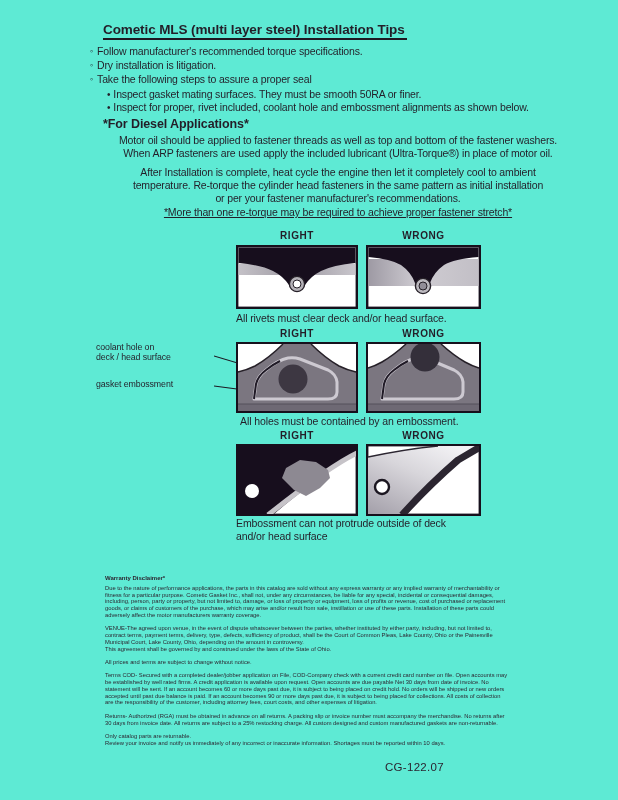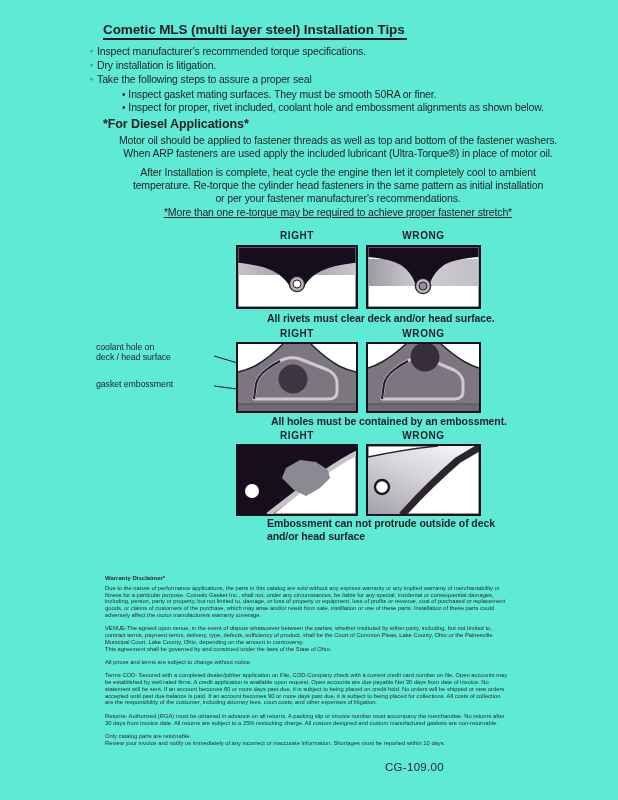--- a/index.html
+++ b/index.html
@@ -15,49 +15,49 @@
 
   .title{
     left:103px;top:22px;
     font-size:13.5px;font-weight:bold;letter-spacing:-0.1px;
     border-bottom:2px solid #1d1822;padding-bottom:1px;padding-right:2px;
   }
   .bullets{left:90px;top:45px;font-size:10.5px;letter-spacing:-0.15px;}
   .bullet-row{line-height:13.2px;white-space:nowrap;}
   .marker-open{font-size:9px;margin-right:4px;position:relative;top:-1px;}
   .marker-fill{font-size:10px;margin-right:3px;}
-  .sub{margin-left:32px;}
+  .sub{margin-left:17px;}
 
   .diesel-heading{left:103px;top:117px;font-size:12.5px;font-weight:bold;letter-spacing:-0.1px;text-align:center;}
   .bodytext{font-size:10.5px;line-height:13px;letter-spacing:-0.15px;width:470px;text-align:center;}
   .p1{left:103px;top:134px;}
   .p2{left:103px;top:166px;}
   .note{left:103px;top:206px;text-decoration:underline;}
 
   .fig-header{font-size:10px;font-weight:600;letter-spacing:0.6px;text-align:center;line-height:14px;}
-  .fig-caption{font-size:10.5px;font-weight:700;letter-spacing:-0.1px;line-height:13px;margin-left:31px;}
+  .fig-caption{font-size:10.5px;font-weight:400;letter-spacing:-0.1px;line-height:13px;}
   .fig-label{font-size:8.8px;line-height:9.8px;text-align:left;letter-spacing:-0.1px;}
 
   .warranty{left:105px;top:575px;width:420px;font-size:5.8px;line-height:6.8px;color:#2c2731;letter-spacing:0;}
   .warranty .w-head{font-weight:bold;font-size:6px;margin:0 0 3px 0;}
   .warranty p{margin:0 0 6.5px 0;}
 
   .footer-code{left:385px;top:761px;font-size:11.5px;letter-spacing:0.3px;color:#2a2530;}
 
   svg{display:block;}
 </style>
 </head>
 <body>
 
 <div class="page">
 
   <div class="abs title">Cometic MLS (multi layer steel) Installation Tips</div>
 
   <div class="abs bullets">
-    <div class="bullet-row"><span class="marker-open">◦</span><span>Inspect manufacturer's recommended torque specifications.</span></div>
+    <div class="bullet-row"><span class="marker-open">◦</span><span>Follow manufacturer's recommended torque specifications.</span></div>
     <div class="bullet-row"><span class="marker-open">◦</span><span>Dry installation is litigation.</span></div>
     <div class="bullet-row"><span class="marker-open">◦</span><span>Take the following steps to assure a proper seal</span></div>
     <div class="bullet-row sub"><span class="marker-fill">•</span><span>Inspect gasket mating surfaces.  They must be smooth 50RA or finer.</span></div>
     <div class="bullet-row sub"><span class="marker-fill">•</span><span>Inspect for proper, rivet included, coolant hole and embossment alignments as shown below.</span></div>
   </div>
 
   <div class="abs diesel-heading">*For Diesel Applications*</div>
   <div class="abs bodytext pre p1">Motor oil should be applied to fastener threads as well as top and bottom of the fastener washers.
 When ARP fasteners are used apply the included lubricant (Ultra-Torque®) in place of motor oil.</div>
   <div class="abs bodytext pre p2">After Installation is complete, heat cycle the engine then let it completely cool to ambient
@@ -204,15 +204,15 @@
 be established by well rated firms.  A credit application is available upon request.  Open accounts are due payable Net 30 days from date of invoice.  No
 statement will be sent.  If an account becomes 60 or more days past due, it is subject to being placed on credit hold.  No orders will be shipped or new orders
 accepted until past due balance is paid.  If an account becomes 90 or more days past due, it is subject to being placed for collections.  All costs of collection
 are the responsibility of the customer, including attorney fees, court costs, and other expenses of litigation.</p>
     <p class="pre">Returns- Authorized (RGA) must be obtained in advance on all returns.  A packing slip or invoice number must accompany the merchandise.  No returns after
 30 days from invoice date.  All returns are subject to a 25% restocking charge.  All custom designed and custom manufactured gaskets are non-returnable.</p>
     <p class="pre">Only catalog parts are returnable.
 Review your invoice and notify us immediately of any incorrect or inaccurate information.  Shortages must be reported within 10 days.</p>
   </div>
 
-  <div class="abs footer-code">CG-109.00</div>
+  <div class="abs footer-code">CG-122.07</div>
 
 </div>
 
 </body></html>

